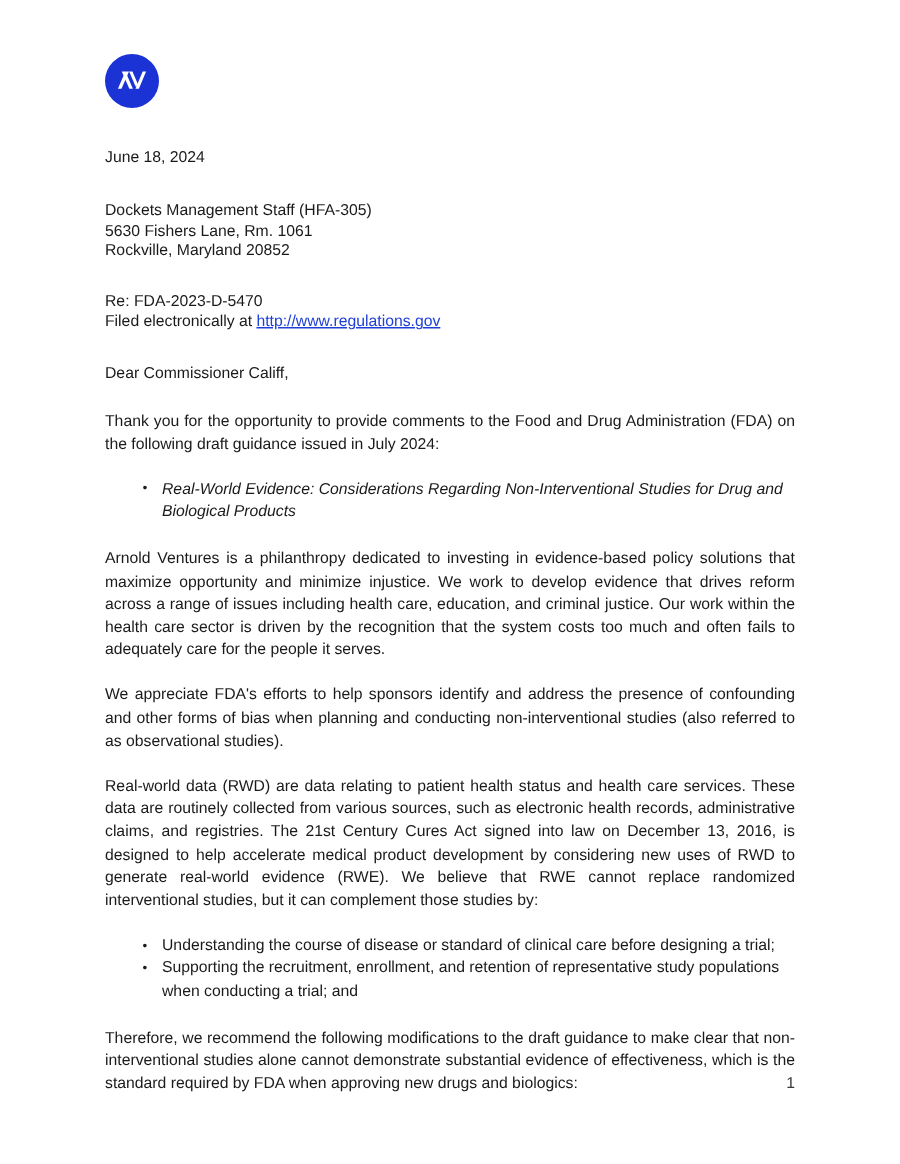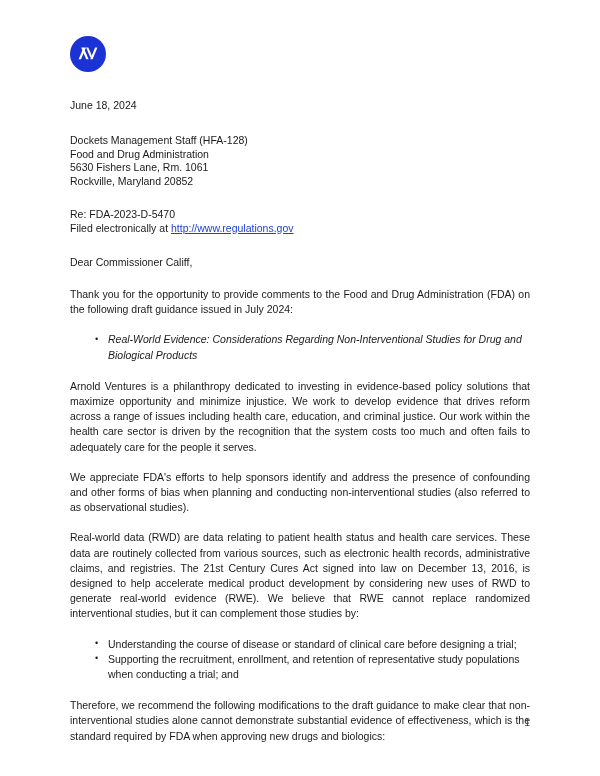--- a/index.html
+++ b/index.html
@@ -129,22 +129,21 @@
         <path d="M8.6 23.2 L13.6 11.6 L16.0 11.6 L11.0 23.2 Z" fill="#ffffff"></path>
         <path d="M13.6 11.6 L18.6 23.2 L16.2 23.2 L11.2 11.6 Z" fill="#ffffff"></path>
         <path d="M18.3 11.6 L22.6 21.6 L20.4 21.6 L16.1 11.6 Z" fill="#ffffff"></path>
         <path d="M27.4 11.6 L22.6 23.2 L20.3 23.2 L25.1 11.6 Z" fill="#ffffff"></path>
       </svg>
     </div>
 
     <div class="date">June 18, 2024</div>
 
     <div class="addr">
-      <div>Dockets Management Staff (HFA-128)</div>
-      <div>Food and Drug Administration</div>
+      <div>Dockets Management Staff (HFA-305)</div>
       <div>5630 Fishers Lane, Rm. 1061</div>
       <div>Rockville, Maryland 20852</div>
     </div>
 
     <div class="refblock">
       <div>Re: FDA-2023-D-5470</div>
       <div><span>Filed electronically at </span><a class="link" href="#">http://www.regulations.gov</a></div>
     </div>
 
     <div class="salutation">Dear Commissioner Califf,</div>

